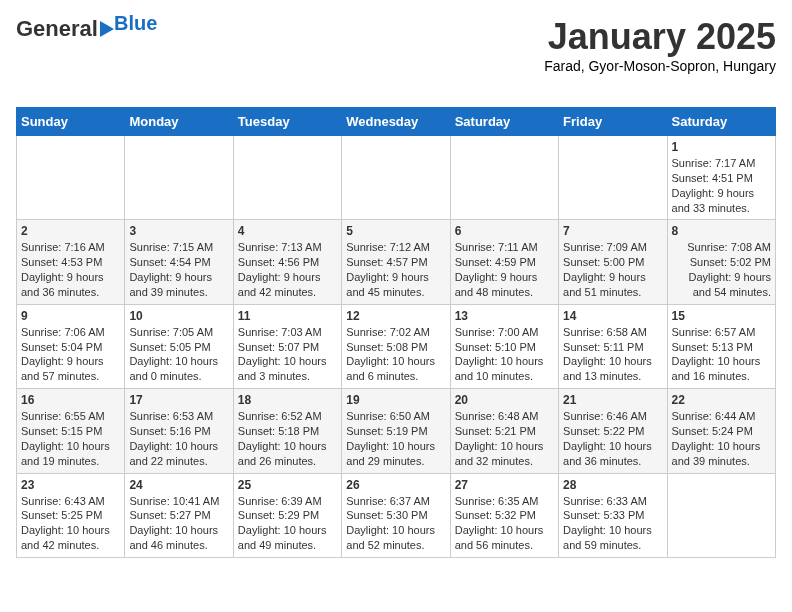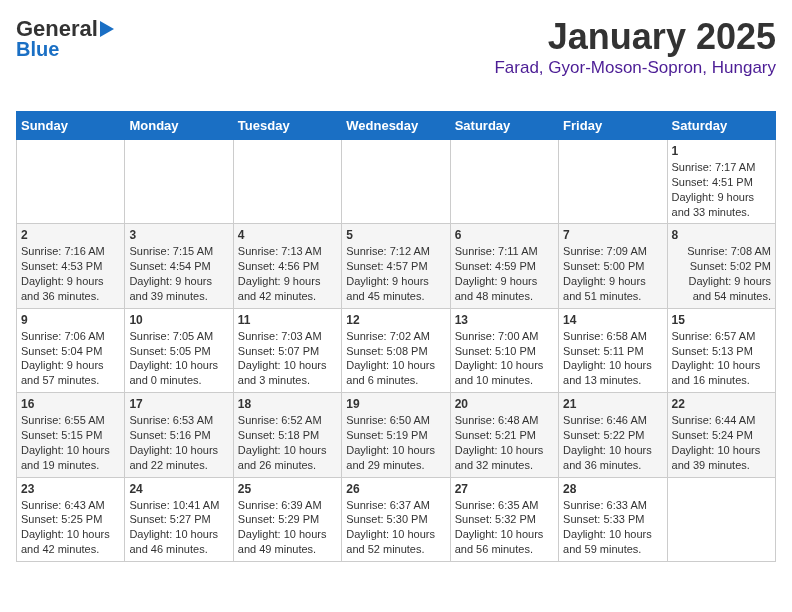--- a/index.html
+++ b/index.html
@@ -11,21 +11,21 @@
       padding: 16px;
     }
     .header-area {
       display: flex;
       justify-content: space-between;
       align-items: flex-start;
       margin-bottom: 8px;
     }
     .logo {
       display: flex;
-      flex-direction: column;
+      flex-direction: row;
       align-items: flex-start;
     }
     .logo-arrow {
       width: 0; height: 0;
       display: inline-block;
       border-top: 8px solid transparent;
       border-bottom: 8px solid transparent;
       border-left: 14px solid #1a6fc4;
       margin-left: 2px;
       vertical-align: middle;
@@ -36,22 +36,22 @@
     }
     .title-area {
       text-align: right;
     }
     .month-title {
       font-size: 36px;
       font-weight: bold;
       color: #333;
     }
     .location-title {
-      font-size: 17px;
-      color: #4c1d95;
+      font-size: 14px;
+      color: #000000;
     }
     .calendar {
       width: 100%;
       border-collapse: collapse;
       border: 1px solid #ccc;
       margin-top: 33px;
     }
     .calendar th {
       background: #1a6fc4;
       color: #fff;

